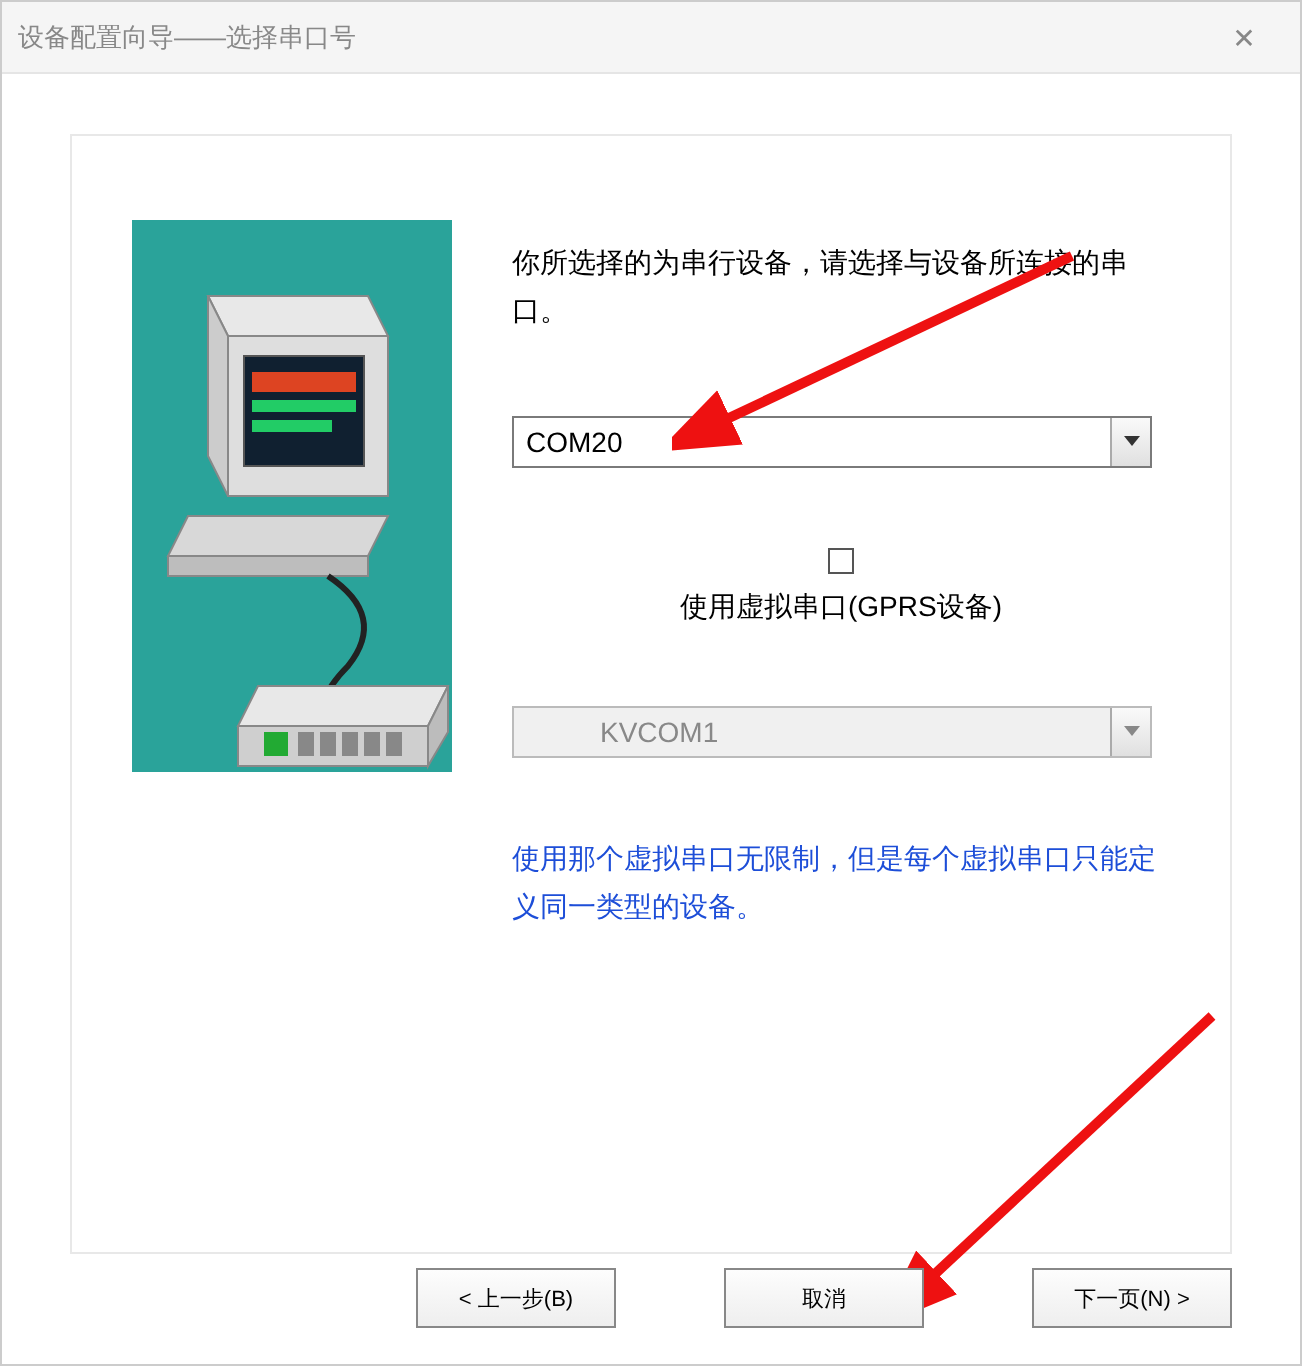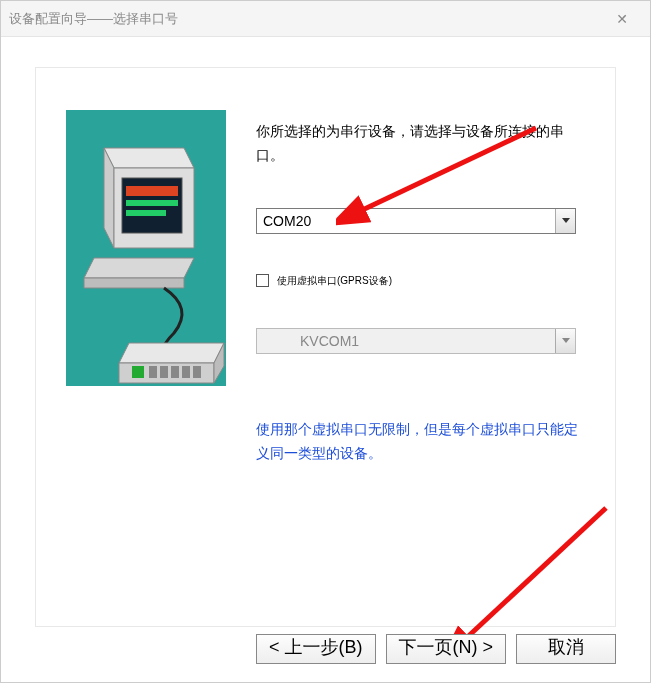--- a/index.html
+++ b/index.html
@@ -98,23 +98,24 @@
       background: linear-gradient(#fafafa,#e0e0e0);
       display: flex;
       align-items: center;
       justify-content: center;
     }
     .combo-arrow svg { display:block; }
     .checkbox-row {
       display: flex;
       align-items: center;
       gap: 8px;
-      font-size: 10px;
+      font-size: 14px;
       margin-bottom: 40px;
       color: #000;
+      flex-direction: column;
     }
     .checkbox-box {
       width: 13px;
       height: 13px;
       border: 1px solid #555;
       background: #fff;
     }
     .hint {
       position: absolute;
       left: 220px;
@@ -129,25 +130,27 @@
       bottom: 18px;
       right: 34px;
       display: flex;
       gap: 10px;
     }
     .btn {
       min-width: 100px;
       height: 30px;
       border: 1px solid #888;
       background: linear-gradient(#fdfdfd,#eee);
-      font-size: 18px;
-      display: flex;
+      font-size: 11px;
+      display: flex;
+      align-items: center;
       justify-content: center;
       padding: 0 12px;
       color: #000;
+      margin-left: 44px;
     }
     .arrow-svg { position: absolute; pointer-events: none; }
   </style>
 </head>
 <body>
 
 <div class="window">
   <div class="titlebar">
     <span class="titlebar-title">设备配置向导——选择串口号</span>
     <div class="close-btn">
@@ -235,20 +238,20 @@
         <line x1="180" y1="10" x2="35" y2="145" stroke="#e11" stroke-width="5" marker-end="url(#ah2)"></line>
       </svg>
 
     </div>
 
     <div class="button-row">
       <div class="btn">
           <span>&lt; 上一步(B)</span>
         </div>
       <div class="btn">
+          <span>取消</span>
+        </div>
+      <div class="btn">
           <span>下一页(N) &gt;</span>
-        </div>
-      <div class="btn">
-          <span>取消</span>
         </div>
     </div>
   </div>
 </div>
 
 </body></html>

